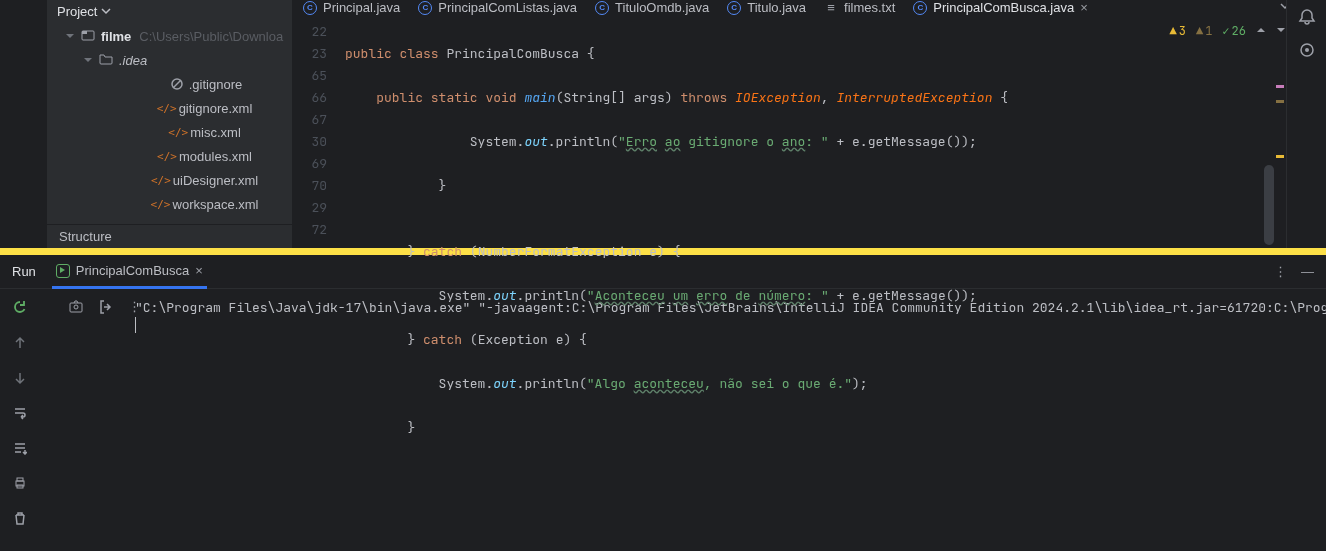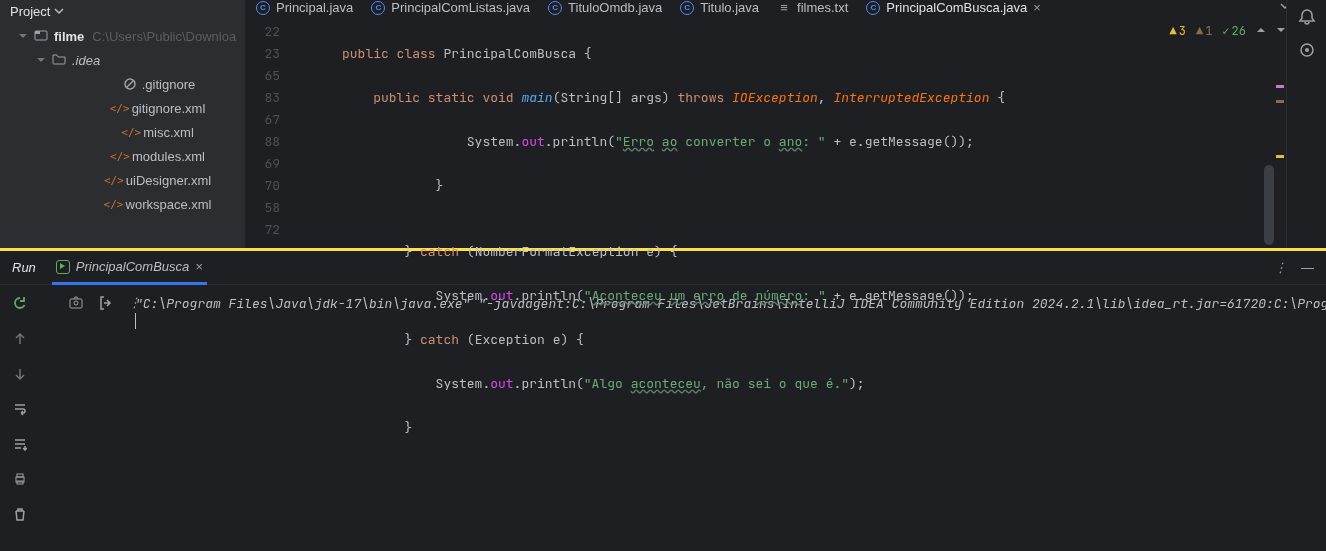--- a/index.html
+++ b/index.html
@@ -7,21 +7,21 @@
   font-family: "Segoe UI", Arial, sans-serif;
   font-size: 13px;
   background: #1e1f22;
   color: #bcbec4;
   width: 1326px;
   height: 551px;
   overflow: hidden;
   display: flex;
   flex-direction: column;
 }
-.top-area { display: flex; height: 248px; }
+.top-area { display: flex; height: 248px; padding-left: 47px; }
 .sidebar { width: 246px; background: #2b2d30; display: flex; flex-direction: column; border-right: 1px solid #1e1f22; }
 .project-header { height: 22px; display: flex; align-items: center; padding: 0 10px; color: #dfe1e5; font-weight: 500; }
 .project-header svg { margin-left: 4px; }
 .tree { flex: 1; overflow: hidden; padding-top: 2px; }
 .tree-row { display: flex; align-items: center; height: 24px; padding-left: 18px; gap: 4px; cursor: pointer; }
 .tree-row.d1 { padding-left: 18px; }
 .tree-row.d2 { padding-left: 36px; font-style: italic; }
 .tree-row.d3 { padding-left: 72px; justify-content: center; }
 .chev { width: 12px; display: inline-flex; }
 .chev svg { fill: #6f737a; }
@@ -36,38 +36,38 @@
 .tab { display: flex; align-items: center; gap: 6px; color: #bcbec4; cursor: pointer; white-space: nowrap; }
 .tab.active { color: #dfe1e5; }
 .tab.active .close { visibility: visible; }
 .close { color: #9a9da3; visibility: hidden; font-size: 13px; }
 .java-ico { width: 14px; height: 14px; border-radius: 50%; border: 1.5px solid #548af7; display: flex; align-items: center; justify-content: center; }
 .java-ico::after { content: "C"; color: #548af7; font-size: 8px; font-weight: 700; }
 .txt-ico { width: 14px; height: 14px; display: flex; align-items: center; justify-content: center; color: #9da0a8; }
 .tabs-right { margin-left: auto; display: flex; align-items: center; gap: 12px; padding-right: 10px; }
 .code-scroll { flex: 1; display: flex; font-family: "JetBrains Mono", Consolas, monospace; font-size: 13px; position: relative; }
 .gutter { width: 52px; text-align: right; color: #4b5059; padding-right: 18px; padding-top: 6px; line-height: 22px; user-select: none; }
-.code { flex: 1; padding-top: 6px; line-height: 22px; white-space: pre; overflow: hidden; margin-left: 44px; }
+.code { flex: 1; padding-top: 6px; line-height: 22px; white-space: pre; overflow: hidden; }
 .kw { color: #cf8e6d; }
 .str { color: #6aab73; }
 .str-u { color: #6aab73; text-decoration: underline wavy #5f826a; }
 .cls { color: #bcbec4; }
 .fn { color: #56a8f5; font-style: italic; }
-.field { color: #d946ef; }
+.field { color: #7dd3fc; font-style: italic; }
 .exc { color: #f97316; font-style: italic; }
 .badges { position: absolute; top: 8px; right: 40px; display: flex; gap: 10px; font-size: 12px; align-items: center; }
 .badge-warn { color: #e8ba36; display: flex; align-items: center; gap: 2px; }
 .badge-weak { color: #857042; display: flex; align-items: center; gap: 2px; }
 .badge-ok { color: #5fad65; display: flex; align-items: center; gap: 2px; }
 .badge-nav svg { fill: #9da0a8; }
 .right-gutter { position: absolute; right: 0; top: 0; bottom: 0; width: 40px; display: flex; flex-direction: column; align-items: center; padding-top: 8px; gap: 12px; border-left: 1px solid #2b2d30; background: #1e1f22; }
 .right-gutter svg { fill: #9da0a8; }
 .marker-strip { position: absolute; right: 42px; top: 30px; width: 10px; }
 .marker { position: absolute; right: 0; width: 8px; height: 3px; }
-.run-panel { flex: 1; background: #1e1f22; display: flex; flex-direction: column; border-top: 3px solid #fde047; font-style: italic; }
+.run-panel { flex: 1; background: #1e1f22; display: flex; flex-direction: column; border-top: 7px solid #fde047; }
 .run-tabs { height: 34px; display: flex; align-items: center; padding: 0 12px; gap: 16px; border-bottom: 1px solid #2b2d30; }
 .run-tab-static { font-weight: 500; color: #dfe1e5; }
 .run-tab-active { display: flex; align-items: center; gap: 6px; padding: 8px 4px; border-bottom: 3px solid #3574f0; margin-bottom: -1px; }
 .run-tab-ico { width: 14px; height: 14px; border: 1.5px solid #5fad65; border-radius: 3px; position: relative; }
 .run-tab-ico::after { content: ""; position: absolute; left: 3px; top: 2px; border-left: 5px solid #5fad65; border-top: 3px solid transparent; border-bottom: 3px solid transparent; }
 .run-right { margin-left: auto; display: flex; gap: 14px; }
 .console-area { flex: 1; display: flex; }
 .console-mid { width: 95px; display: flex; gap: 14px; padding: 10px 0 0 14px; align-items: flex-start; }
 .console-body { flex: 1; font-family: "JetBrains Mono", Consolas, monospace; font-size: 13px; color: #bcbec4; padding-top: 10px; white-space: pre; overflow: hidden; }
 .cursor { display: inline-block; width: 1px; height: 16px; background: #bcbec4; vertical-align: middle; animation: blink 1s step-end infinite; }
@@ -139,20 +139,23 @@
       </div>
       <div class="tree-row d3">
         <span class="file-ico xml-ico">&lt;/&gt;</span>
         <span>uiDesigner.xml</span>
       </div>
       <div class="tree-row d3">
         <span class="file-ico xml-ico">&lt;/&gt;</span>
         <span>workspace.xml</span>
       </div>
     </div>
+    <div class="structure-hdr">
+      <span>Structure</span>
+    </div>
   </div>
 
   <div class="editor-area">
     <div class="tabs-row">
       <div class="tab">
           <span class="java-ico"></span>
           <span>Principal.java</span>
         </div>
       <div class="tab">
           <span class="java-ico"></span>
@@ -192,32 +195,32 @@
               <path d="M1 7l4-4 4 4"></path>
             </svg></span>
         <span class="badge-nav"><svg width="10" height="10" viewBox="0 0 10 10">
               <path d="M1 3l4 4 4-4"></path>
             </svg></span>
       </div>
       <div class="gutter">
         <div>22</div>
         <div>23</div>
         <div>65</div>
-        <div>83</div>
+        <div>66</div>
         <div>67</div>
-        <div>88</div>
+        <div>30</div>
         <div>69</div>
         <div>70</div>
-        <div>58</div>
+        <div>29</div>
         <div>72</div>
       </div>
       <div class="code">
 <div><span class="kw">public class</span> <span class="cls">PrincipalComBusca</span><span> {</span></div>
 <div><span>    </span><span class="kw">public static void</span><span class="fn"> main</span><span>(String[] args) </span><span class="kw">throws</span><span class="exc"> IOException</span><span>, </span><span class="exc">InterruptedException</span><span> {</span></div>
-<div><span>                System.</span><span class="field">out</span><span>.println(</span><span class="str">"</span><span class="str-u">Erro</span><span class="str"> </span><span class="str-u">ao</span><span class="str"> converter o </span><span class="str-u">ano</span><span class="str">: "</span><span> + e.getMessage());</span></div>
+<div><span>                System.</span><span class="field">out</span><span>.println(</span><span class="str">"</span><span class="str-u">Erro</span><span class="str"> </span><span class="str-u">ao</span><span class="str"> gitignore o </span><span class="str-u">ano</span><span class="str">: "</span><span> + e.getMessage());</span></div>
 <div>            }</div>
 <div></div>
 <div><span>        } </span><span class="kw">catch</span><span> (NumberFormatException e) {</span></div>
 <div><span>            System.</span><span class="field">out</span><span>.println(</span><span class="str">"</span><span class="str-u">Aconteceu</span><span class="str"> </span><span class="str-u">um</span><span class="str"> </span><span class="str-u">erro</span><span class="str"> de </span><span class="str-u">número</span><span class="str">: "</span><span> + e.getMessage());</span></div>
 <div><span>        } </span><span class="kw">catch</span><span> (Exception e) {</span></div>
 <div><span>            System.</span><span class="field">out</span><span>.println(</span><span class="str">"Algo </span><span class="str-u">aconteceu</span><span class="str">, não sei o que é."</span><span>);</span></div>
 <div>        }</div>
       </div>
       <div class="scroll-track"></div>
       <div class="marker-strip">

